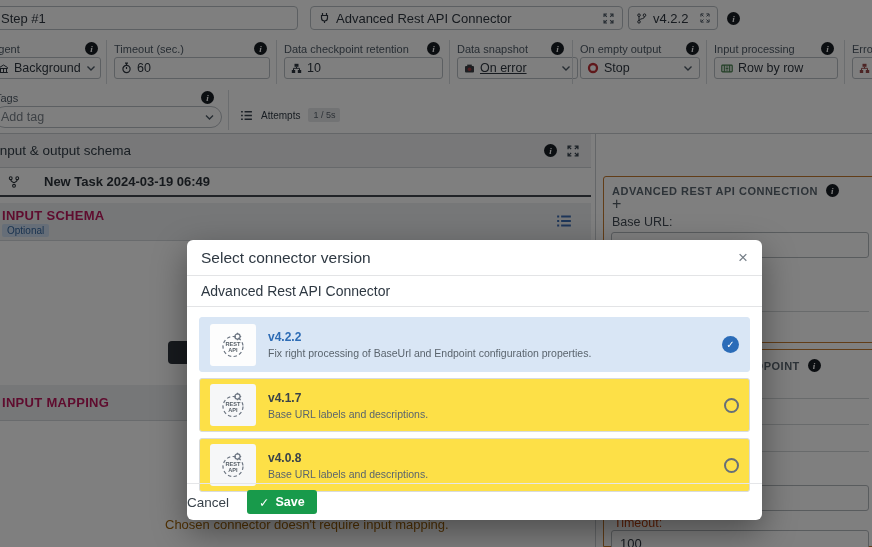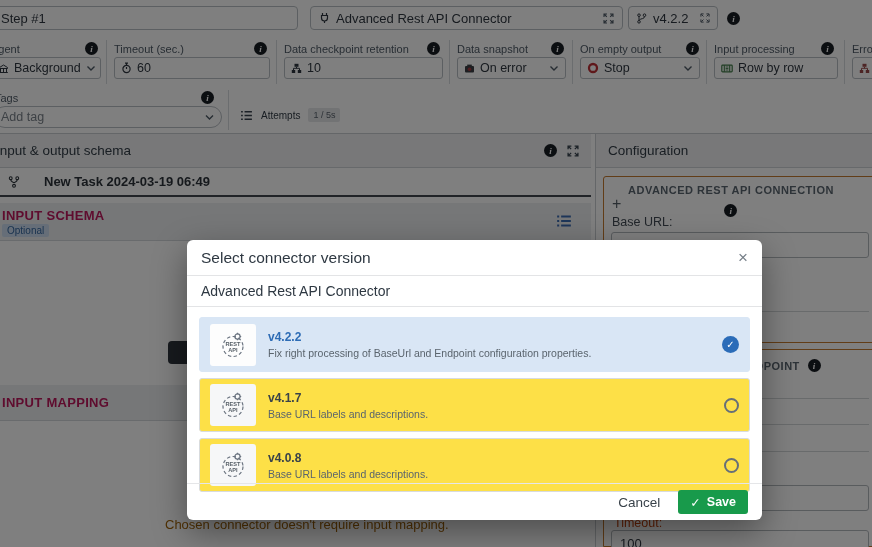--- a/index.html
+++ b/index.html
@@ -55,21 +55,21 @@
     display:flex; align-items:center; justify-content:center; }
   .opt.selected .opt-icon { background:#fdfdfd; }
   .opt-ver { font-size:12px; font-weight:bold; color:#39424a; }
   .opt.selected .opt-ver { color:#2d6cb5; }
   .opt-desc { font-size:10.5px; color:#5a646d; margin-top:3px; }
   .opt-radio { margin-left:auto; width:15px; height:15px; border:2px solid #666f78;
     border-radius:50%; flex:none; }
   .opt-check { margin-left:auto; width:17px; height:17px; border-radius:50%; background:#2b6cb8;
     color:#fff; font-size:10px; display:flex; align-items:center; justify-content:center; flex:none; }
   .m-foot { position:absolute; left:0; right:0; bottom:0; height:37px; border-top:1px solid #e5e6e8;
-    display:flex; align-items:center; justify-content:flex-end; gap:18px; padding:0 14px; }
+    display:flex; align-items:center; gap:18px; padding:0 0; }
   .btn-cancel { font-size:13.5px; color:#39424a; cursor:pointer; background:none; border:none;
     font-family:inherit; }
   .btn-save { background:#189a4b; color:#fff; border:none; border-radius:3px; height:24px;
     padding:0 12px; font-size:12.5px; font-weight:bold; display:flex; align-items:center;
     gap:6px; cursor:pointer; font-family:inherit; }
 
   .icon { flex:none; display:inline-flex; }
   svg { display:block; }
   .dark-btn { position:absolute; background:#2e343c; border-radius:4px; border:none; }
   .note-text { position:absolute; font-size:13px; color:#a16207; }
@@ -155,21 +155,21 @@
           <rect x="6.8" y="7" width="3.4" height="3" fill="#2f3740"></rect>
           <path d="M5.5 4v1.3 M2.5 7V5.3h6V7" stroke="#2f3740" fill="none"></path>
         </svg>
     </span>
     <span>10</span>
   </div>
   <div class="vdiv" style="left:449px; top:40px; height:44px;"></div>
 
   <span class="lbl" style="left:457px; top:43px;">Data snapshot</span>
   <span class="info info-abs" style="left:551px; top:42px;">i</span>
-  <div class="ctl" style="left:457px; top:57px; width:109px;">
+  <div class="ctl" style="left:457px; top:57px; width:121px;text-decoration:underline;">
     <span class="icon">
       <svg width="11" height="11" viewBox="0 0 11 11">
           <rect x="1" y="3" width="9" height="6.5" rx="1" fill="#3c3f44"></rect>
           <circle cx="5.5" cy="6.2" r="1.8" fill="#a33b40"></circle>
           <rect x="3.2" y="1.6" width="4.6" height="1.6" fill="#3c3f44"></rect>
         </svg>
     </span>
     <span>On error</span>
     <span class="icon chev">
       <svg width="10" height="7" viewBox="0 0 10 7">
@@ -280,26 +280,23 @@
 
   <button class="dark-btn" style="left:168px; top:341px; width:42px; height:23px;"></button>
 
   <div class="band" style="left:0; top:385px; width:591px; height:36px;">
     <div class="band-title" style="position:absolute; left:2px; top:10px;">INPUT MAPPING</div>
   </div>
 
   <div class="note-text" style="left:165px; top:517px;">Chosen connector doesn't require input mapping.</div>
 
   <div class="abs" style="left:595px; top:134px; width:1px; height:413px; background:#c8ccd0;"></div>
-  <div class="panel-head" style="left:596px; top:134px; width:276px; height:34px; padding-left:12px;">
-    <span>Configuration</span>
-  </div>
 
   <div class="fieldset" style="left:603px; top:176px; width:278px; height:167px;">
-    <div class="fs-title" style="position:absolute; left:24px; top:7px;flex-direction:column;">
+    <div class="fs-title" style="position:absolute; left:8px; top:7px;">
       <span>ADVANCED REST API CONNECTION</span>
       <span class="info">i</span>
     </div>
     <div style="position:absolute; left:8px; top:18px; font-size:16px; color:#555e66;">+</div>
     <div style="position:absolute; left:8px; top:38px; font-size:12.5px; color:#424b54;">Base URL:</div>
     <div class="forminput" style="left:7px; top:55px; width:258px; height:26px;"></div>
     <div class="hline" style="left:7px; top:134px; width:258px;"></div>
   </div>
 
   <div class="fieldset" style="left:603px; top:349px; width:278px; height:198px; border-radius:3px 3px 0 0;">

